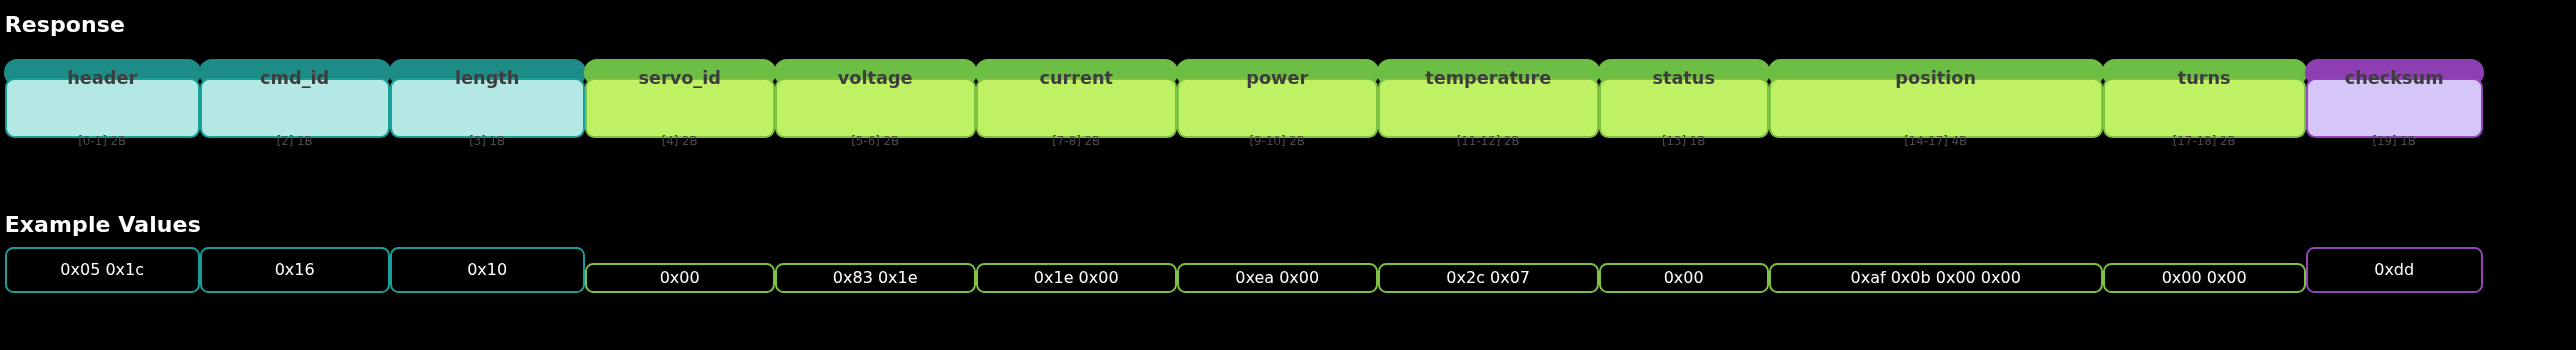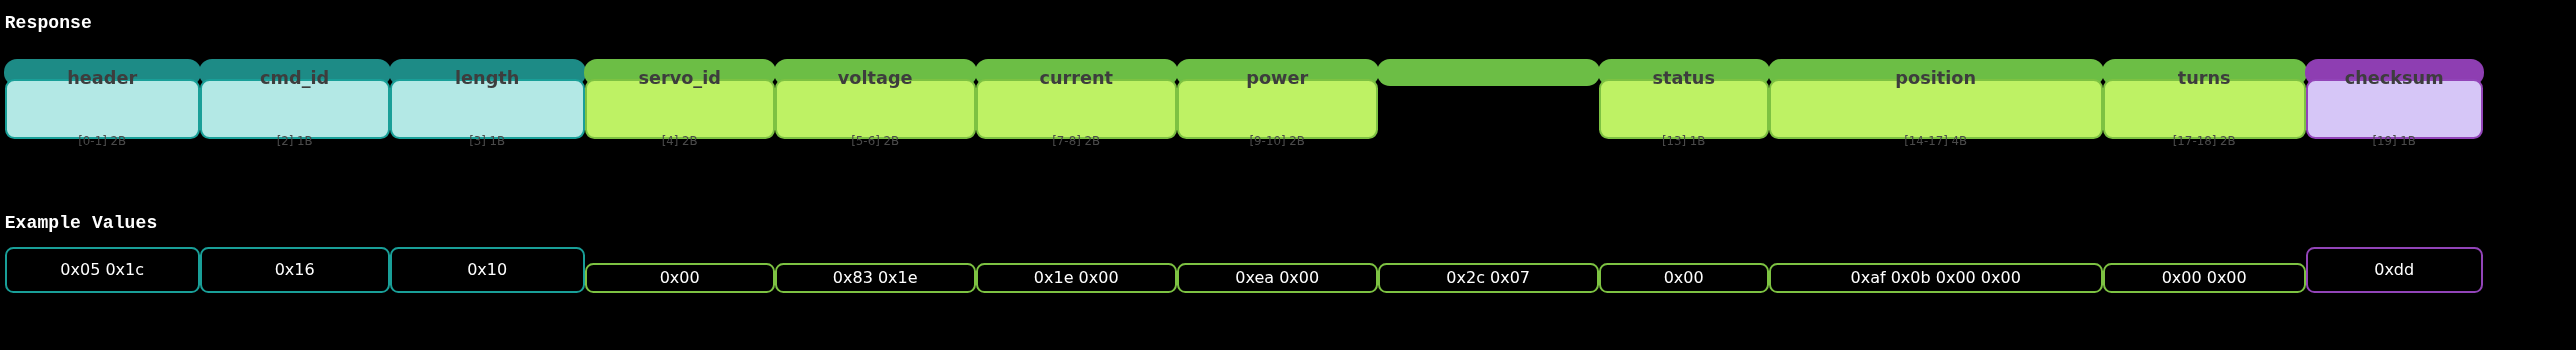--- a/index.html
+++ b/index.html
@@ -22,25 +22,24 @@
     width: 2576px;
     height: 350px;
   }
 
   
   .caption {
     position: absolute;
     left: 4.7px;
     color: #ffffff;
     font-weight: bold;
-    font-size: 18px;
+    font-size: 22px;
     letter-spacing: 0.1px;
     white-space: nowrap;
     line-height: 1;
-    font-family: Liberation Mono, monospace;
   }
   .caption.response { top: 14px; }
   .caption.values   { top: 214px; }
 
   
   .struct-row {
     position: absolute;
     left: 4.7px;
     top: 59px;
     width: 2567px;
@@ -48,21 +47,21 @@
     display: flex;
     align-items: stretch;
   }
 
   .field {
     position: relative;
     flex: 0 0 auto;
     display: flex;
     flex-direction: column;
     align-items: center;
-    justify-content: flex-start;
+    justify-content: center;
     box-sizing: border-box;
   }
 
   
   .field .band {
     position: absolute;
     left: -1.2px;
     right: -1.2px;
     top: 0;
     height: 27px;
@@ -197,20 +196,24 @@
       </div>
       <div class="field grp-green" style="width: 201px;">
         <div class="band"></div>
         <div class="cell">
           <div class="fname">power</div>
           <div class="frange">[9-10] 2B</div>
         </div>
       </div>
       <div class="field grp-green" style="width: 221px;">
         <div class="band"></div>
+        <div class="cell">
+          <div class="fname">temperature</div>
+          <div class="frange">[11-12] 2B</div>
+        </div>
       </div>
       <div class="field grp-green" style="width: 170px;">
         <div class="band"></div>
         <div class="cell">
           <div class="fname">status</div>
           <div class="frange">[13] 1B</div>
         </div>
       </div>
       <div class="field grp-green" style="width: 334px;">
         <div class="band"></div>

